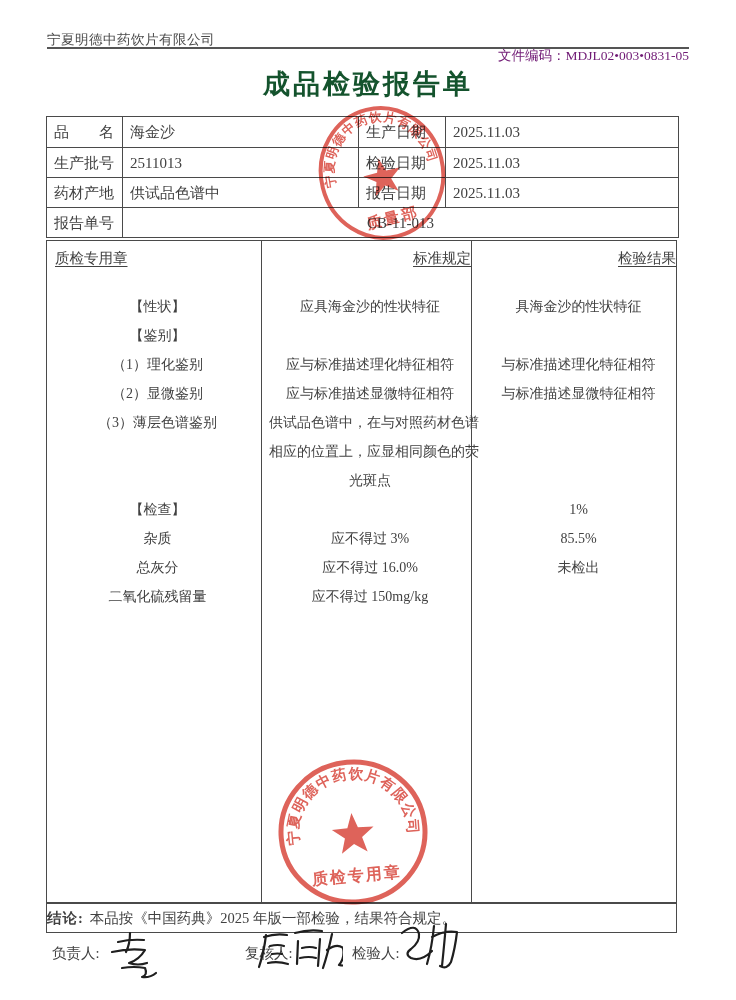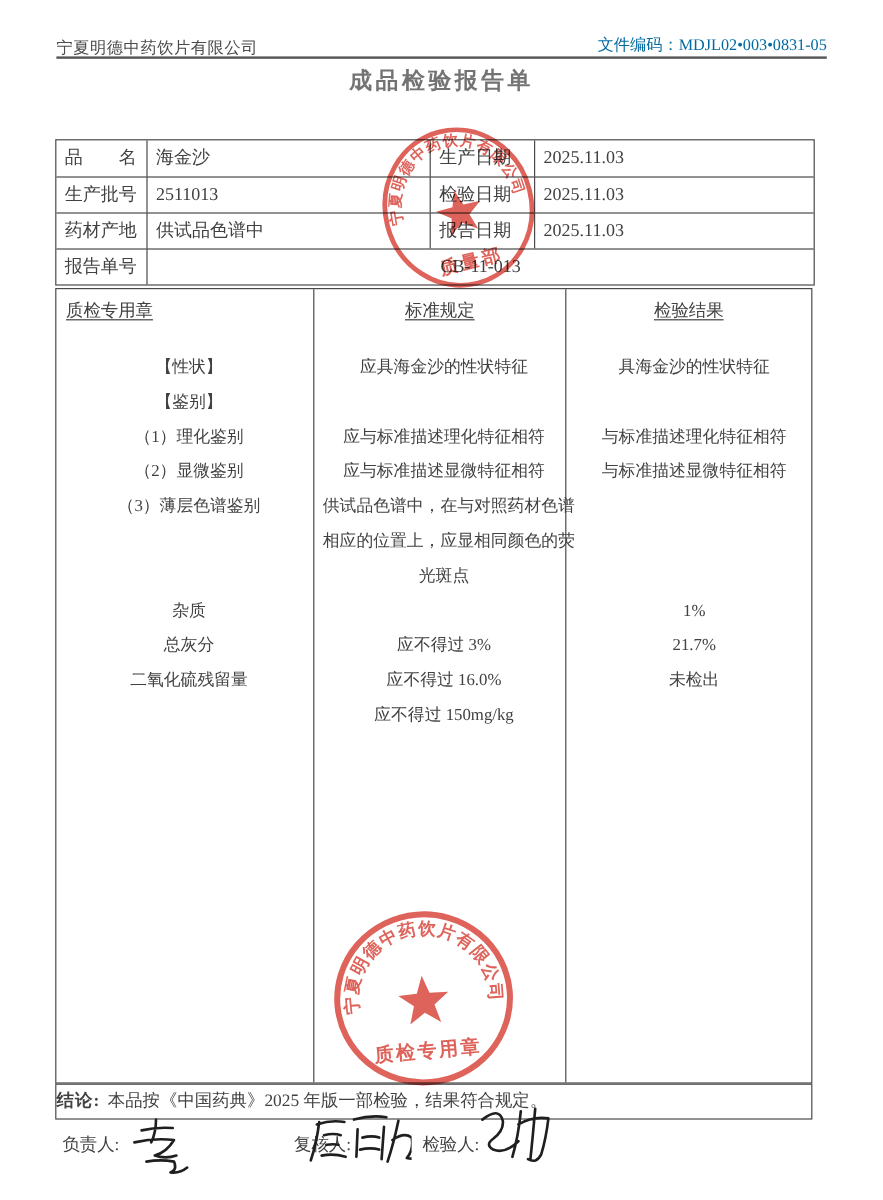--- a/index.html
+++ b/index.html
@@ -2,41 +2,41 @@
 <html><head>
 <meta charset="utf-8">
 <style>
   :root { --ink:#414141; --line:#4a4a4a; --seal:#d8473d; }
   html,body{margin:0;padding:0;background:#ffffff;}
   .page{position:relative;width:736px;height:1000px;background:#ffffff;overflow:hidden;
         font-family:"Liberation Serif","DejaVu Serif",serif;color:var(--ink);}
 
   
   .hdr-company{position:absolute;left:47px;top:31px;font-size:13.5px;letter-spacing:.5px;color:#4a4a4a;white-space:nowrap;}
-  .hdr-code{position:absolute;right:47px;top:29px;font-size:13.5px;color:#0369a1;white-space:nowrap;}
+  .hdr-code{position:absolute;right:47px;top:47px;font-size:13.5px;color:#701a75;white-space:nowrap;}
   .hdr-rule{position:absolute;left:47px;top:47px;width:642px;height:2px;background:#555;}
-  .title{position:absolute;left:0;top:54px;width:100%;text-align:center;font-size:19px;
-         font-weight:bold;letter-spacing:3px;color:#737373;}
+  .title{position:absolute;left:0;top:66px;width:100%;text-align:center;font-size:27px;
+         font-weight:bold;letter-spacing:3px;color:#14532d;}
 
   
   .info{position:absolute;left:46px;top:116px;width:631px;border:1px solid var(--line);
         display:grid;grid-template-columns:75px 236px 87px 233px;background:transparent;}
   .ic{height:30px;line-height:30px;padding-left:7px;font-size:15px;box-sizing:border-box;
       border-top:1px solid var(--line);border-left:1px solid var(--line);white-space:nowrap;}
   .ic.nt{border-top:none;} .ic.nl{border-left:none;}
   .ic.merged{grid-column:2 / 5;text-align:center;padding-left:0;}
 
   
   .mt{position:absolute;left:46px;top:240px;width:631px;height:663px;border:1px solid var(--line);box-sizing:border-box;}
   .mcol{position:absolute;top:0;height:100%;box-sizing:border-box;}
   .mcol1{left:0;width:215px;border-right:1px solid var(--line);}
   .mcol2{left:215px;width:210px;border-right:1px solid var(--line);}
   .mcol3{left:425px;width:204px;}
   .mhead{margin-top:8px;font-size:14.5px;text-decoration:underline;text-underline-offset:3px;}
-  .mhead.lft{padding-left:8px;} .mhead.ctr{text-align:center;}
+  .mhead.lft{padding-left:8px;} .mhead.ctr{text-align:right;}
   .mlines{position:absolute;left:0;top:51px;width:100%;text-align:center;}
   .tline{height:29px;line-height:29px;font-size:14px;padding-left:7px;white-space:nowrap;overflow:visible;}
   .mcol3 .tline{padding-left:9px;}
 
   
   .concl{position:absolute;left:46px;top:903px;width:631px;height:30px;line-height:29px;
          border:1px solid var(--line);box-sizing:border-box;font-size:14.5px;white-space:nowrap;}
   .concl b{letter-spacing:1px;margin-right:6px;}
 
   
@@ -84,20 +84,21 @@
     <div class="mcol mcol1">
       <div class="mhead lft">质检专用章</div>
       <div class="mlines">
           <div class="tline">【性状】</div>
           <div class="tline">【鉴别】</div>
           <div class="tline">（1）理化鉴别</div>
           <div class="tline">（2）显微鉴别</div>
           <div class="tline">（3）薄层色谱鉴别</div>
           <div class="tline"></div>
           <div class="tline"></div>
+          <div class="tline">【检查】</div>
           <div class="tline">杂质</div>
           <div class="tline">总灰分</div>
           <div class="tline">二氧化硫残留量</div>
         </div>
     </div>
     <div class="mcol mcol2">
       <div class="mhead ctr">标准规定</div>
       <div class="mlines">
           <div class="tline">应具海金沙的性状特征</div>
           <div class="tline"></div>
@@ -116,21 +117,21 @@
       <div class="mhead ctr">检验结果</div>
       <div class="mlines">
           <div class="tline">具海金沙的性状特征</div>
           <div class="tline"></div>
           <div class="tline">与标准描述理化特征相符</div>
           <div class="tline">与标准描述显微特征相符</div>
           <div class="tline"></div>
           <div class="tline"></div>
           <div class="tline"></div>
           <div class="tline">1%</div>
-          <div class="tline">21.7%</div>
+          <div class="tline">85.5%</div>
           <div class="tline">未检出</div>
         </div>
     </div>
   </div>
 
   <div class="concl">
     <b>结论:</b><span>本品按《中国药典》2025 年版一部检验，结果符合规定。</span>
   </div>
 
   <div class="sig-label" style="left:52px;top:944px;">负责人:</div>

